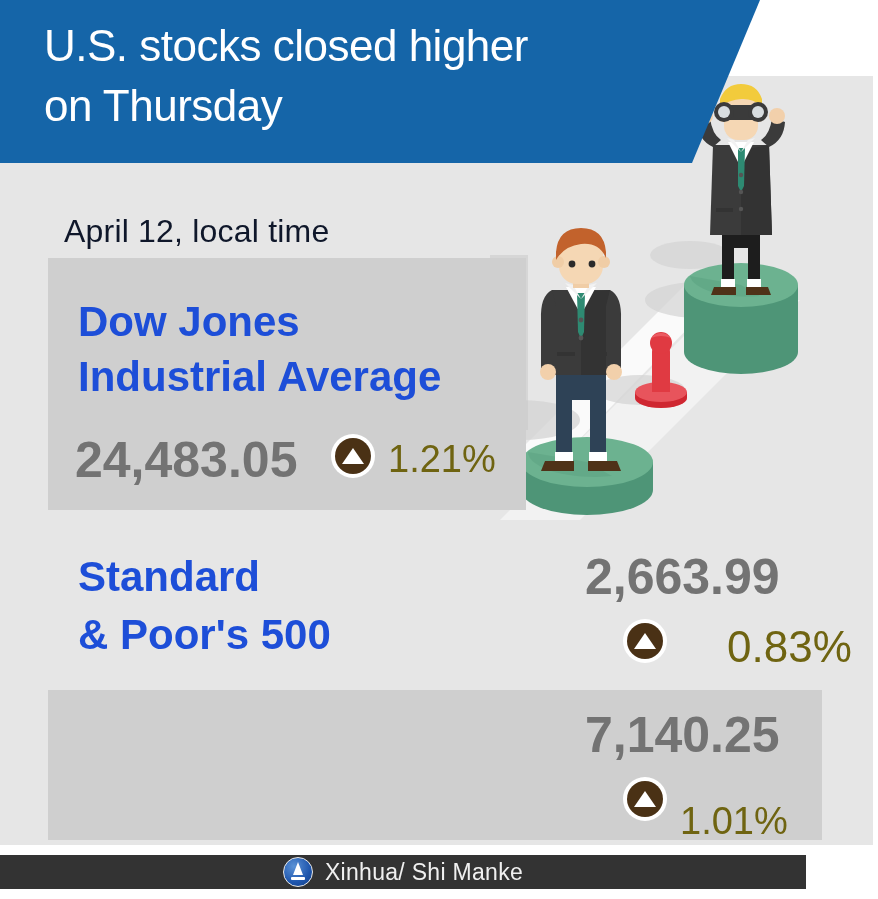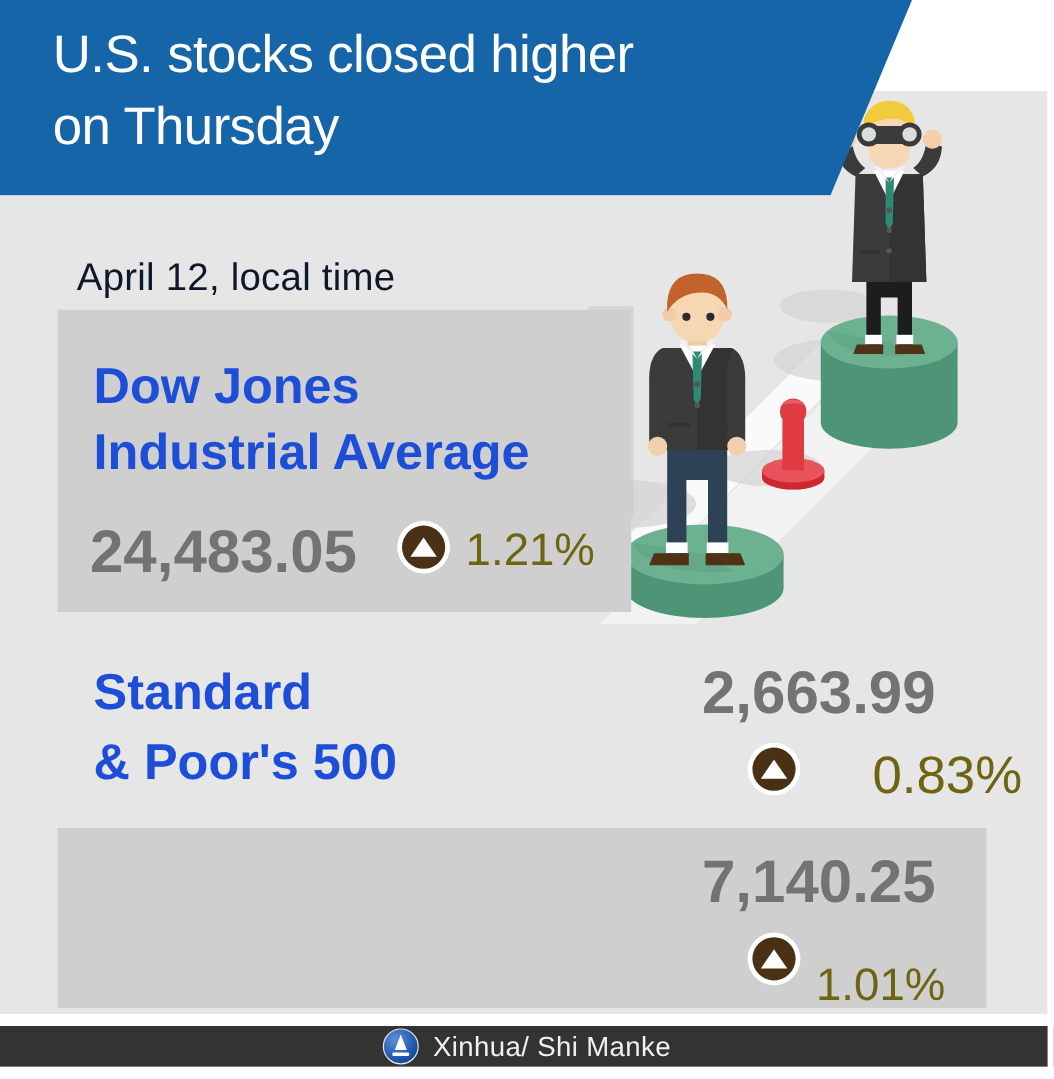--- a/index.html
+++ b/index.html
@@ -116,21 +116,21 @@
   }
   .arrow-badge .tri{
     width:0;height:0;
     border-left:11px solid transparent;
     border-right:11px solid transparent;
     border-bottom:16px solid #ffffff;
   }
 
   
   .footer-bar{
-    position:absolute; left:0; top:855px; width:878px; height:34px;
+    position:absolute; left:0; top:855px; width:806px; height:34px;
     background:#333333;
     display:flex; align-items:center; justify-content:center;
   }
   .footer-logo{
     width:28px;height:28px;border-radius:50%;
     background:radial-gradient(circle at 35% 30%, #5b92d6 0%, #1f56ad 60%, #123c82 100%);
     border:1px solid #e8e8e8;
     position:relative; flex:0 0 auto; margin-right:12px;
   }
   .footer-logo .tower{

